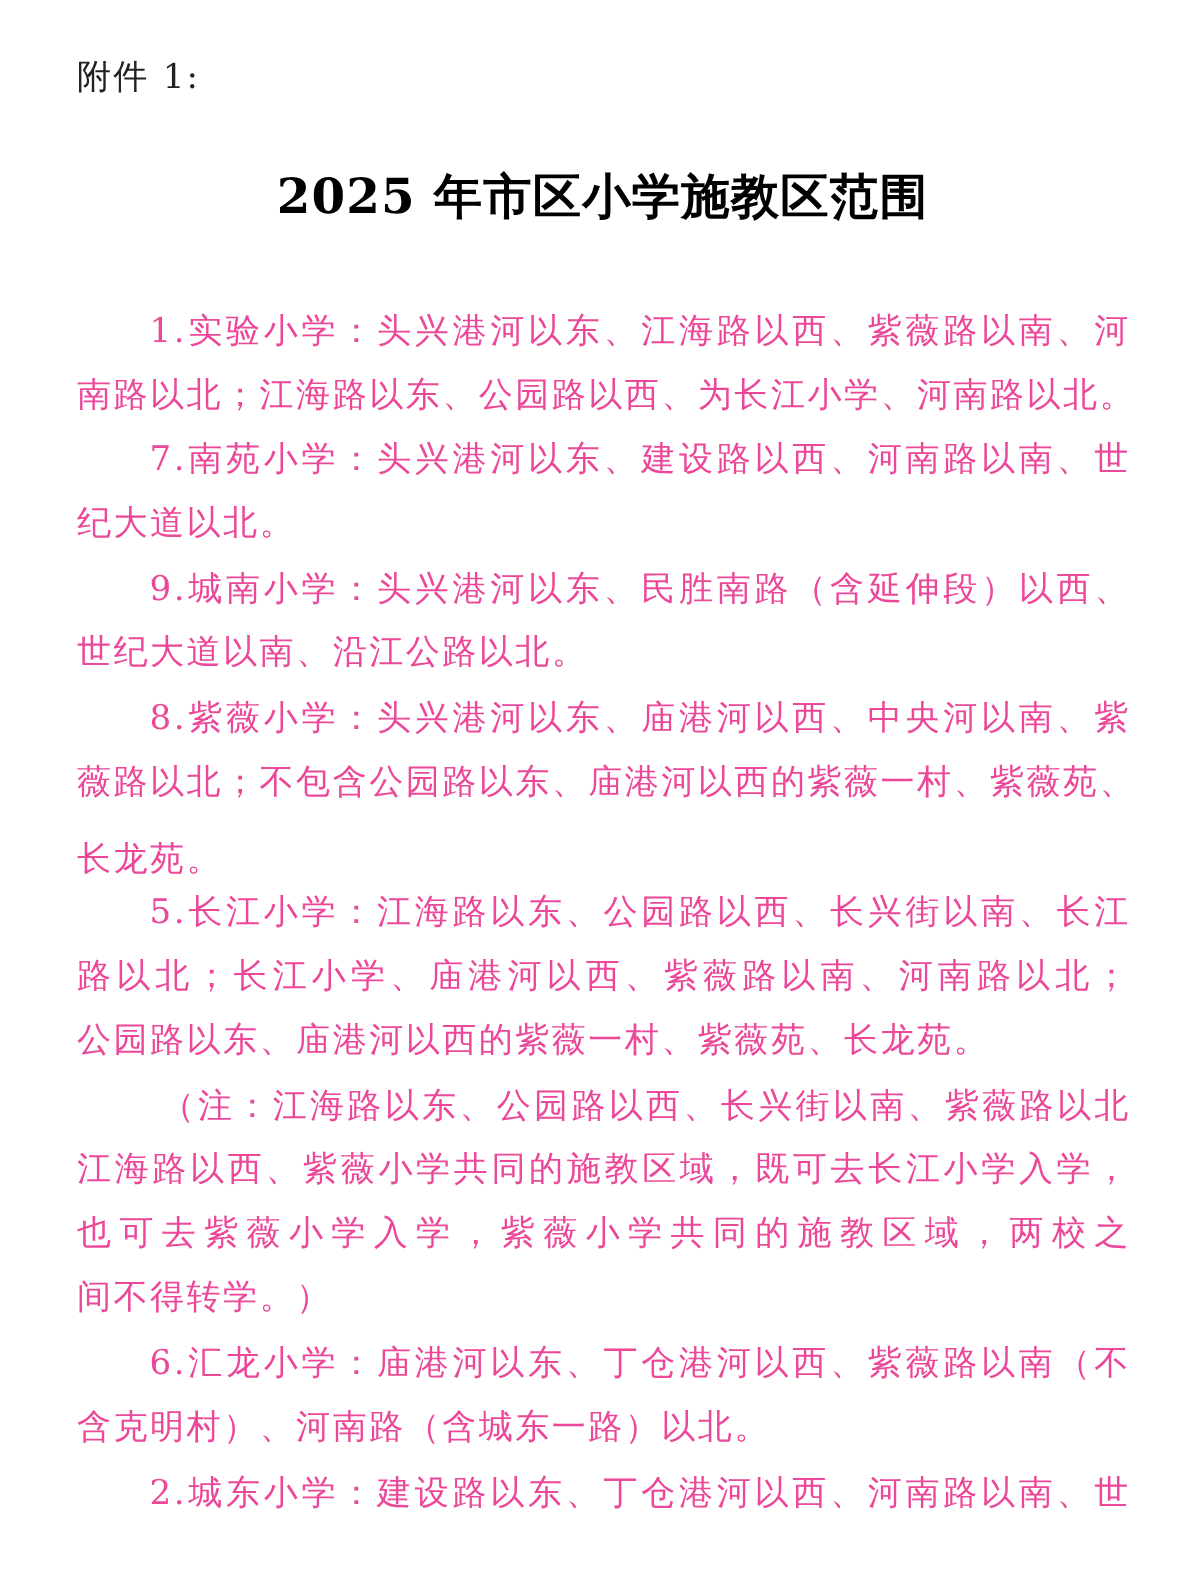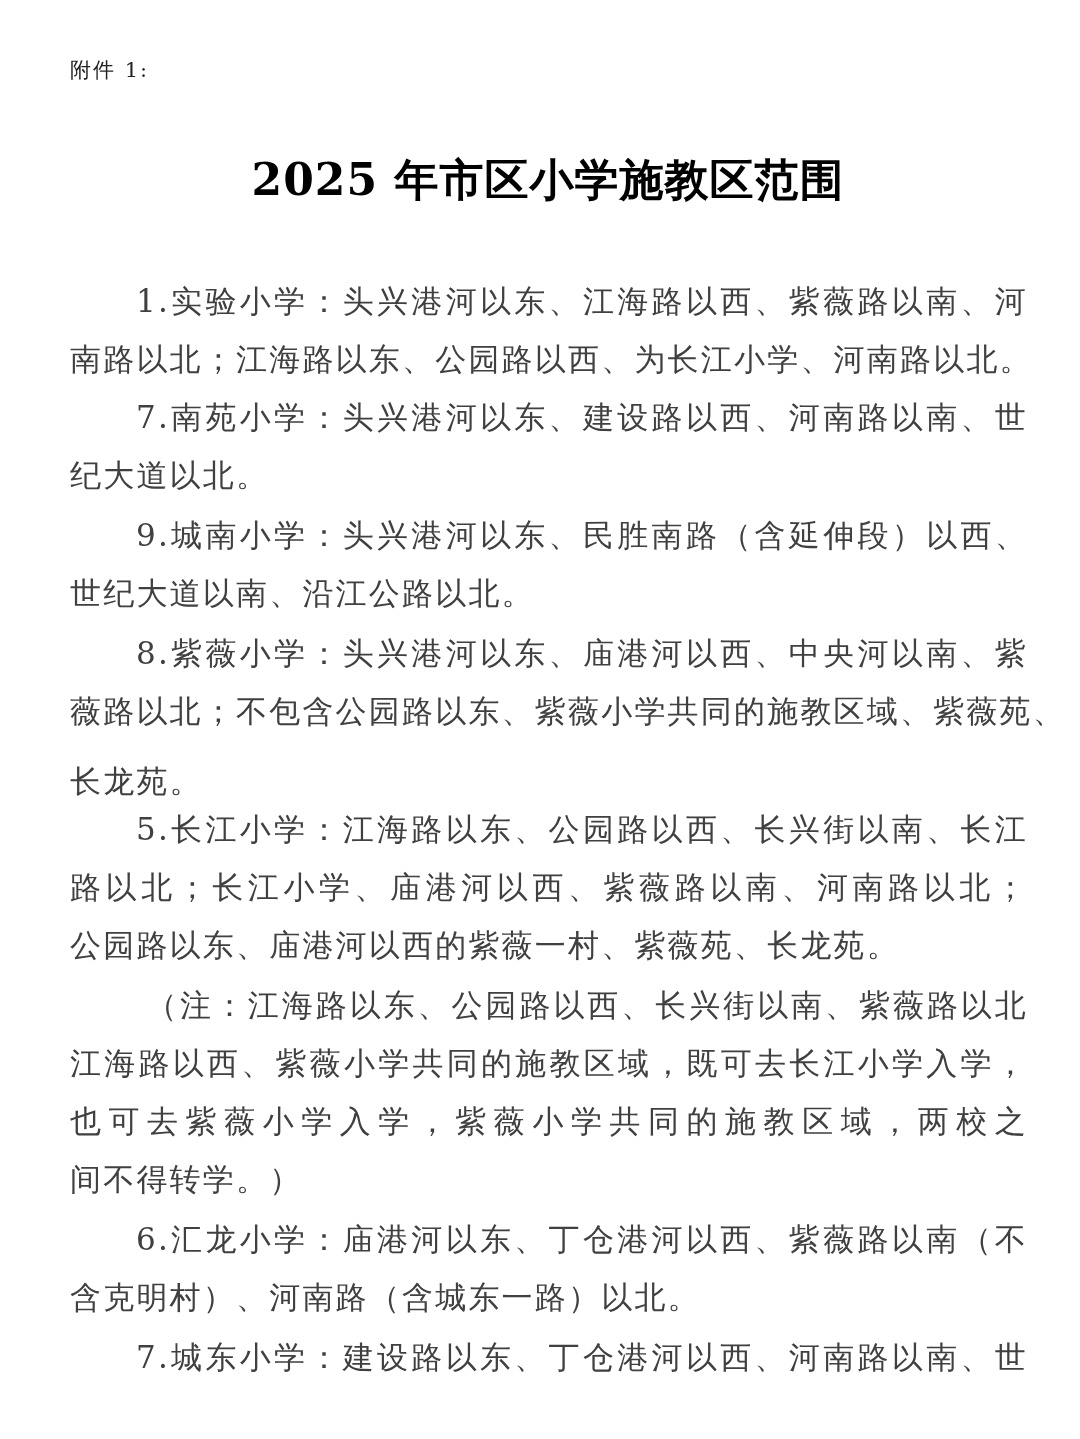--- a/index.html
+++ b/index.html
@@ -12,21 +12,21 @@
       height: 1439px;
       overflow: hidden;
       position: relative;
       font-family: "DejaVu Serif", "Liberation Serif", serif;
       color: #1a1a1a;
     }
     .attachment-label {
       position: absolute;
       left: 70px;
       top: 50px;
-      font-size: 21px;
+      font-size: 31px;
       line-height: 40px;
       color: #222;
       letter-spacing: 2px;
     }
     .doc-title {
       position: absolute;
       left: 0;
       width: 1096px;
       top: 150px;
       text-align: center;
@@ -42,21 +42,21 @@
       top: 272px;
       width: 960px;
     }
     .line {
       position: absolute;
       left: 0;
       height: 58px;
       font-size: 31px;
       line-height: 58px;
       white-space: nowrap;
-      color: #404040;
+      color: #ec4899;
       letter-spacing: 2.2px;
     }
     .line.justify {
       width: 958px;
       text-align: justify;
       text-align-last: justify;
     }
     .line.indent {
       left: 66px;
     }
@@ -89,21 +89,21 @@
       <div class="line" style="top:174px">纪大道以北。</div>
     </div>
 
     <div>
       <div class="line indent justify" style="top:234px">9.城南小学：头兴港河以东、民胜南路（含延伸段）以西、</div>
       <div class="line" style="top:292px">世纪大道以南、沿江公路以北。</div>
     </div>
 
     <div>
       <div class="line indent justify" style="top:352px">8.紫薇小学：头兴港河以东、庙港河以西、中央河以南、紫</div>
-      <div class="line justify" style="top:410px">薇路以北；不包含公园路以东、紫薇小学共同的施教区域、紫薇苑、</div>
+      <div class="line justify" style="top:410px">薇路以北；不包含公园路以东、庙港河以西的紫薇一村、紫薇苑、</div>
       <div class="line" style="top:480px">长龙苑。</div>
     </div>
 
     <div>
       <div class="line indent justify" style="top:528px">5.长江小学：江海路以东、公园路以西、长兴街以南、长江</div>
       <div class="line justify" style="top:586px">路以北；长江小学、庙港河以西、紫薇路以南、河南路以北；</div>
       <div class="line" style="top:644px">公园路以东、庙港河以西的紫薇一村、紫薇苑、长龙苑。</div>
     </div>
 
     <div>
@@ -112,16 +112,16 @@
       <div class="line justify" style="top:820px">也可去紫薇小学入学，紫薇小学共同的施教区域，两校之</div>
       <div class="line" style="top:878px">间不得转学。）</div>
     </div>
 
     <div>
       <div class="line indent justify" style="top:938px">6.汇龙小学：庙港河以东、丁仓港河以西、紫薇路以南（不</div>
       <div class="line" style="top:996px">含克明村）、河南路（含城东一路）以北。</div>
     </div>
 
     <div>
-      <div class="line indent justify" style="top:1056px">7.城东小学：建设路以东、丁仓港河以西、河南路以南、世</div>
+      <div class="line indent justify" style="top:1056px">2.城东小学：建设路以东、丁仓港河以西、河南路以南、世</div>
     </div>
   </div>
 </div>
 
 </body></html>

